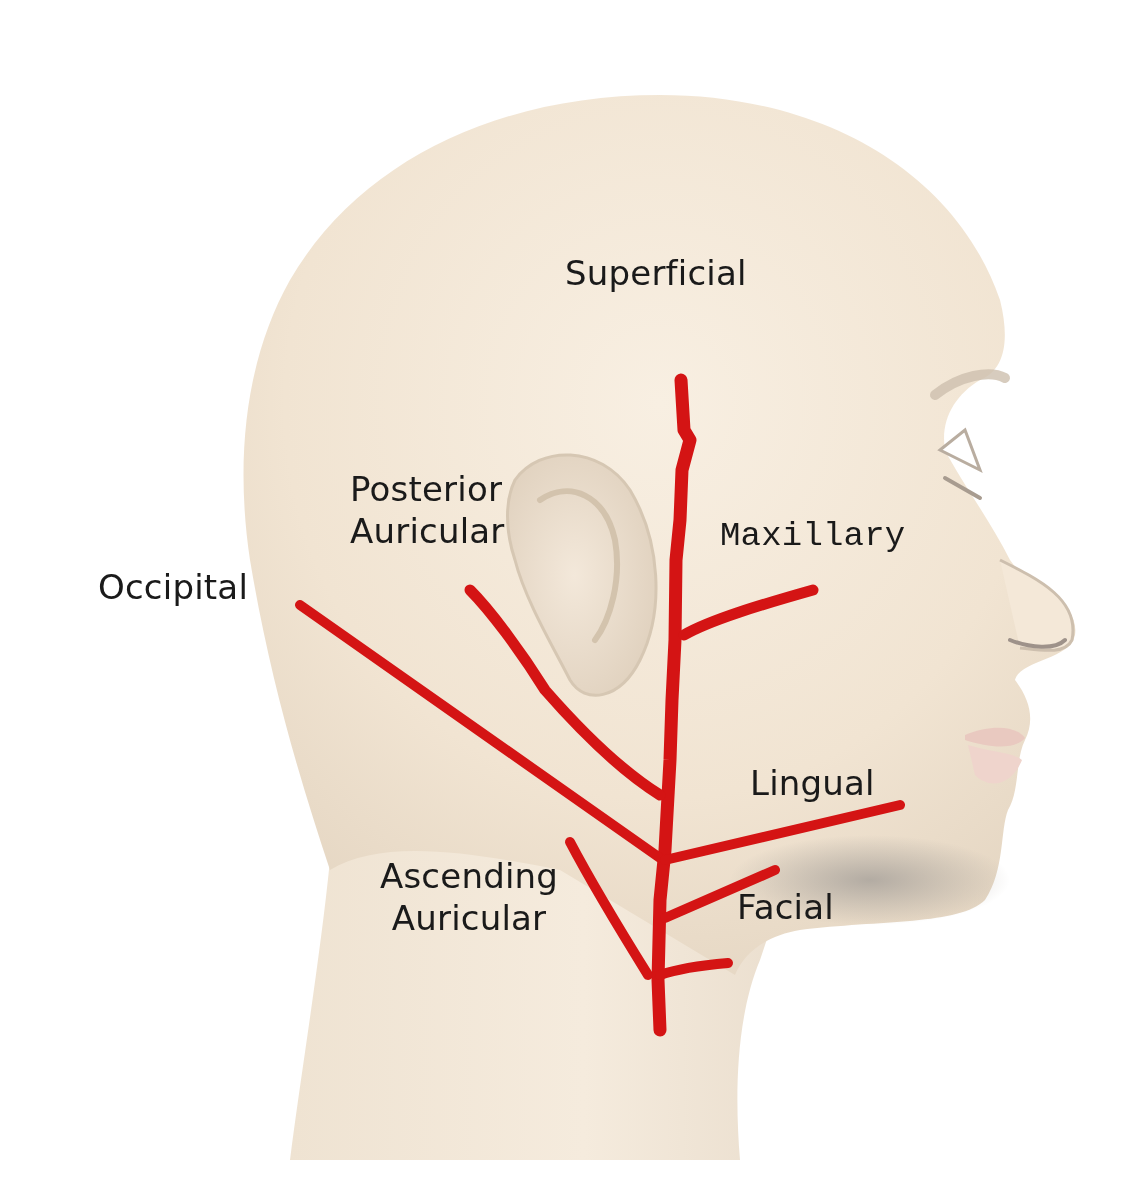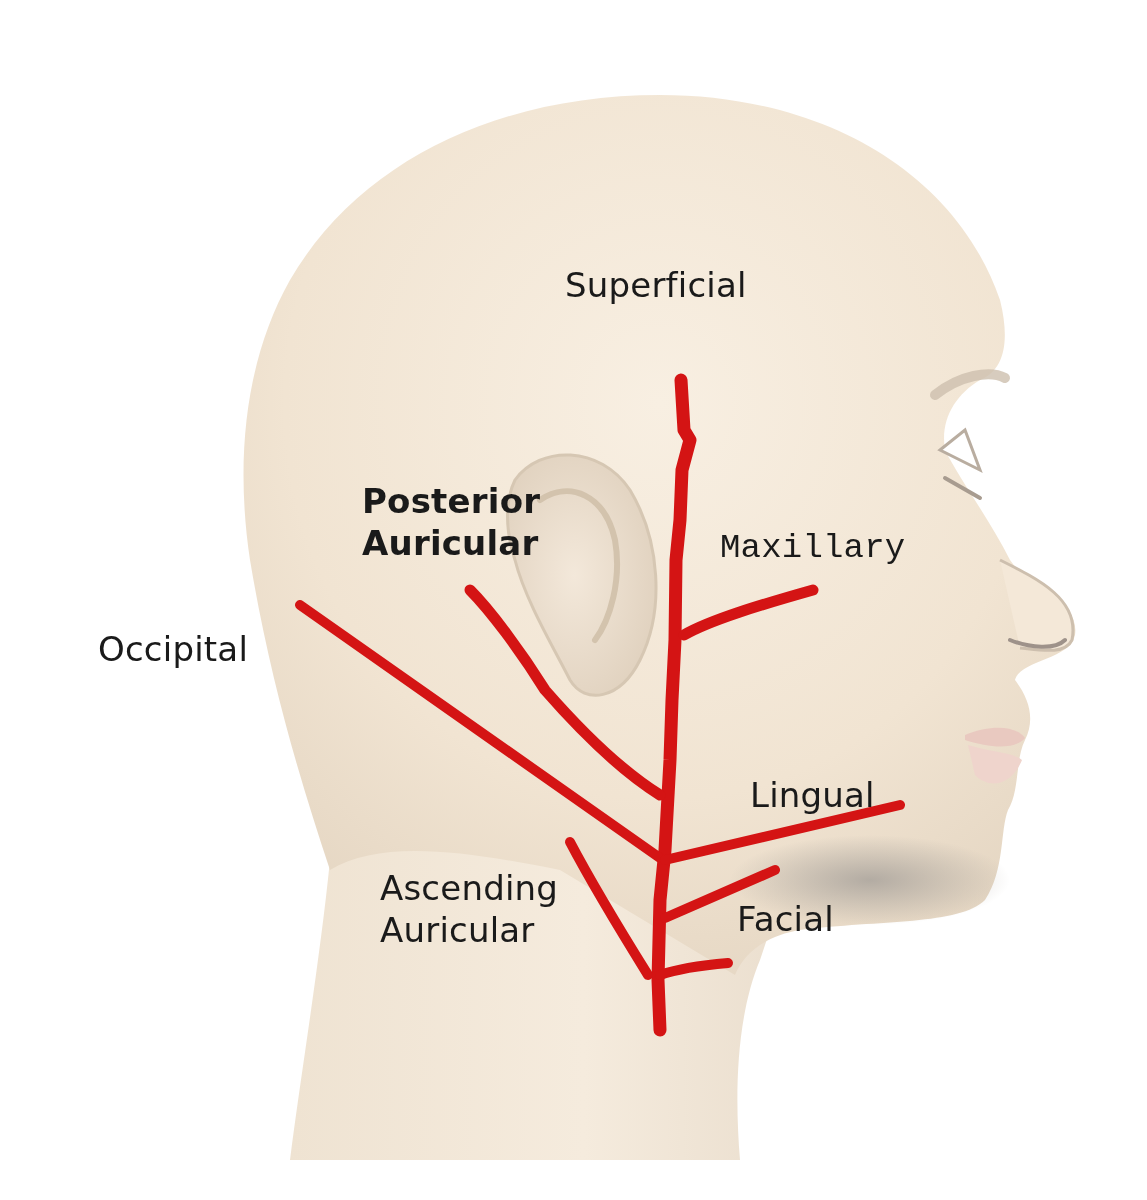--- a/index.html
+++ b/index.html
@@ -1,19 +1,19 @@
 <!DOCTYPE html>
 <html><head>
 <meta charset="utf-8">
 <style>
   html, body { margin: 0; padding: 0; background: #ffffff; }
   body { width: 1147px; height: 1200px; position: relative; overflow: hidden; font-family: "DejaVu Sans", sans-serif; }
   #stage { position: absolute; left: 0; top: 0; width: 1147px; height: 1200px; }
   svg { position: absolute; left: 0; top: 0; }
-  .label { position: absolute; font-family: "DejaVu Sans", sans-serif; font-size: 34px; line-height: 42px; color: #1a1a1a; white-space: nowrap; letter-spacing: 0.2px; margin-top: 12px; }
+  .label { position: absolute; font-family: "DejaVu Sans", sans-serif; font-size: 34px; line-height: 42px; color: #1a1a1a; white-space: nowrap; letter-spacing: 0.2px; }
   .label span { display: block; }
 </style>
 </head>
 <body>
 
 <div id="stage">
   <svg width="1147" height="1200" viewBox="0 0 1147 1200">
     <defs>
       <radialGradient id="skinGrad" cx="0.5" cy="0.35" r="0.75">
         <stop offset="0" stop-color="#f8efe2"></stop>
@@ -92,38 +92,38 @@
       <path stroke-width="10" d="M 570 842 C 590 880, 620 930, 648 975"></path>
 
       <path stroke-width="10" d="M 660 975 C 680 968, 705 965, 728 963"></path>
     </g>
   </svg>
 
   <div class="label" style="left:565px; top:252px;">
     <span>Superficial</span>
   </div>
 
-  <div class="label" style="left:362px; top:468px;font-weight:bold;">
+  <div class="label" style="left:350px; top:468px;">
     <span>Posterior</span>
     <span>Auricular</span>
   </div>
 
   <div class="label" style="left:720px; top:515px;font-family:Liberation Mono, monospace;">
     <span>Maxillary</span>
   </div>
 
-  <div class="label" style="left:98px; top:616px;text-align:right;">
+  <div class="label" style="left:98px; top:566px;text-align:right;">
     <span>Occipital</span>
   </div>
 
   <div class="label" style="left:750px; top:762px;">
     <span>Lingual</span>
   </div>
 
-  <div class="label" style="left:380px; top:855px;">
+  <div class="label" style="left:380px; top:855px;text-align:center;">
     <span>Ascending</span>
     <span>Auricular</span>
   </div>
 
   <div class="label" style="left:737px; top:886px;">
     <span>Facial</span>
   </div>
 
   <div class="label" style="left:703px; top:980px;">
   </div>

